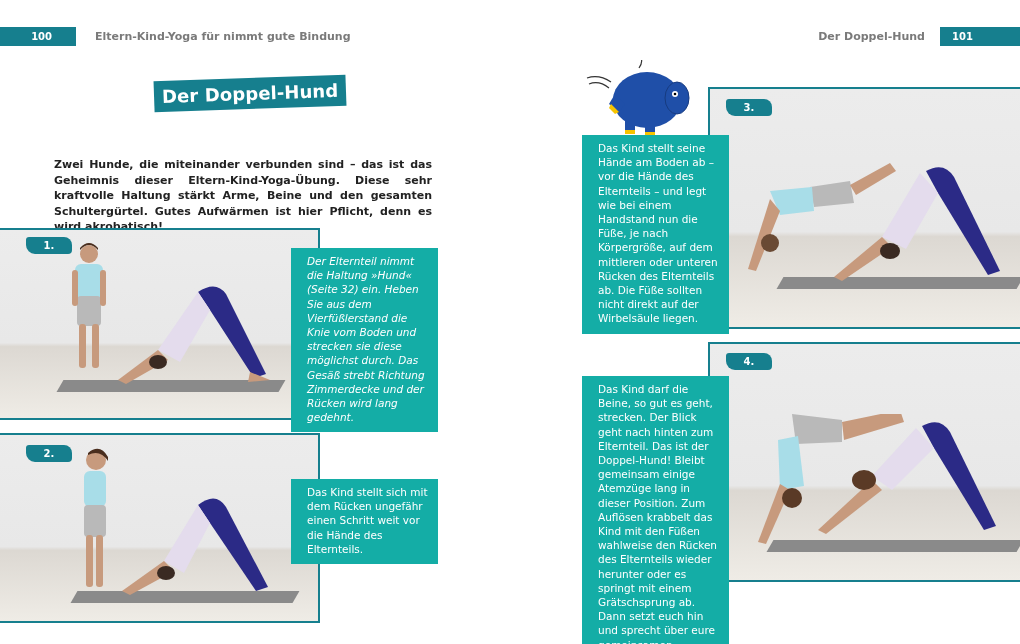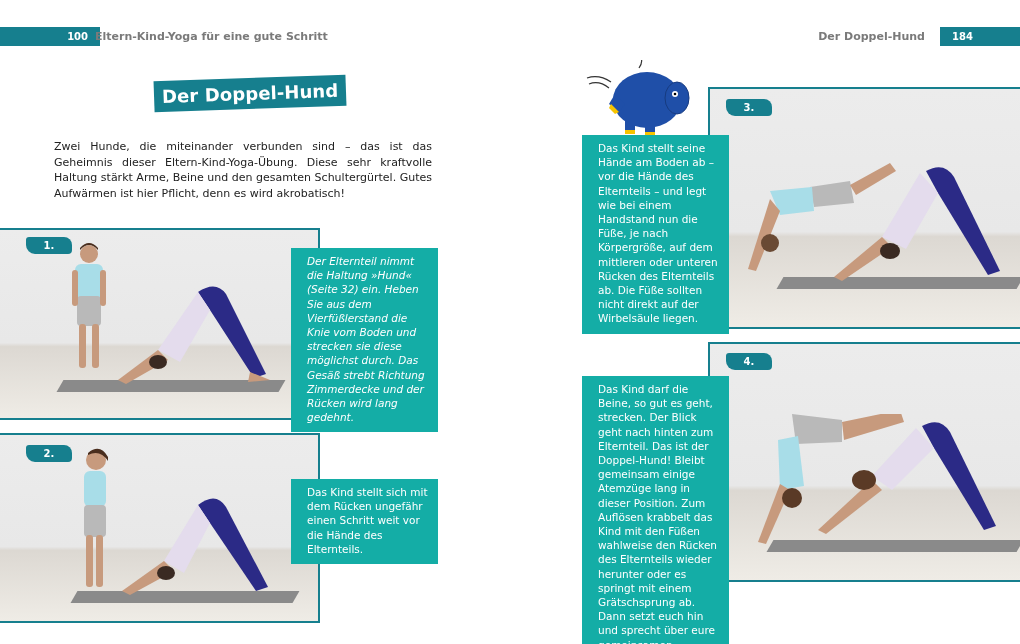--- a/index.html
+++ b/index.html
@@ -1,28 +1,28 @@
 <!DOCTYPE html>
 <html><head>
 <meta charset="utf-8">
 <style>
   * { box-sizing: border-box; margin: 0; padding: 0; }
   html, body { width: 1020px; height: 644px; background: #ffffff; overflow: hidden; }
   body { position: relative; font-family: "DejaVu Sans", sans-serif; color: #222; }
 
   .page-header-bar { position: absolute; top: 27px; height: 19px; background: #167f8e; color: #fff; font-weight: bold; font-size: 10px; line-height: 19px; }
-  #pn-left { left: 0; width: 100px; text-align: right; padding-right: 12px; }
+  #pn-left { left: 0; width: 76px; text-align: right; padding-right: 24px; }
   #pn-right { left: 940px; width: 80px; padding-left: 12px; }
   .running-head { position: absolute; top: 27px; line-height: 19px; font-size: 11px; font-weight: bold; color: #7a7a7a; }
   #rh-left { left: 95px; }
   #rh-right { right: 95px; }
 
   .title-banner { position: absolute; left: 154px; top: 78px; background: #167f8e; color: #fff; font-weight: bold; font-size: 18px; padding: 5px 8px 5px 8px; transform: rotate(-2deg); letter-spacing: 0.1px; }
 
-  .intro { position: absolute; left: 54px; top: 139px; width: 378px; font-size: 11px; line-height: 15.5px; color: #222; text-align: justify; }
+  .intro { position: absolute; left: 54px; top: 157px; width: 378px; font-size: 11px; line-height: 15.5px; color: #222; text-align: justify; font-weight: bold; }
 
   .photo-frame { position: absolute; border: 2px solid #167f8e; background: linear-gradient(#ececec 0%, #e8e8e8 60%, #dcd8d2 62%, #efece6 100%); overflow: hidden; }
   #frame-1 { left: -2px; top: 228px; width: 322px; height: 192px; border-left: none; }
   #frame-2 { left: -2px; top: 433px; width: 322px; height: 190px; border-left: none; }
   #frame-3 { left: 708px; top: 87px; width: 314px; height: 242px; border-right: none; }
   #frame-4 { left: 708px; top: 342px; width: 314px; height: 240px; border-right: none; }
 
   .mat { position: absolute; height: 12px; background: #8a8a8a; transform: skewX(-30deg); }
 
   .step-badge { position: absolute; background: #167f8e; color: #fff; font-weight: bold; font-size: 10px; height: 17px; line-height: 17px; width: 46px; text-align: center; border-radius: 3px 8px 4px 9px; }
@@ -33,23 +33,23 @@
   #box-3 { left: 582px; top: 135px; width: 147px; }
   #box-4 { left: 582px; top: 376px; width: 147px; }
 
   .figure { position: absolute; }
   .elephant { position: absolute; left: 585px; top: 60px; width: 120px; height: 80px; }
 </style>
 </head>
 <body>
 
 <div class="page-header-bar" id="pn-left">100</div>
-<div class="running-head" id="rh-left">Eltern-Kind-Yoga für eine gute Schritt</div>
+<div class="running-head" id="rh-left">Eltern-Kind-Yoga für nimmt gute Bindung</div>
 <div class="running-head" id="rh-right">Der Doppel-Hund</div>
-<div class="page-header-bar" id="pn-right">184</div>
+<div class="page-header-bar" id="pn-right">101</div>
 
 <div class="title-banner">Der Doppel-Hund</div>
 
 <p class="intro">Zwei Hunde, die miteinander verbunden sind – das ist das Geheimnis dieser Eltern-Kind-Yoga-Übung. Diese sehr kraftvolle Haltung stärkt Arme, Beine und den gesamten Schultergürtel. Gutes Aufwärmen ist hier Pflicht, denn es wird akrobatisch!</p>
 
 <div class="photo-frame" id="frame-1" title="Kind steht neben Elternteil in der Hund-Haltung auf Yogamatte">
   <div class="step-badge" style="left:28px;top:7px;">1.</div>
   <div class="mat" style="left:62px;top:150px;width:222px;"></div>
   <svg class="figure" style="left:60px;top:8px;" width="60" height="150">
     <circle cx="31" cy="16" r="9" fill="#c79a7d"></circle>

